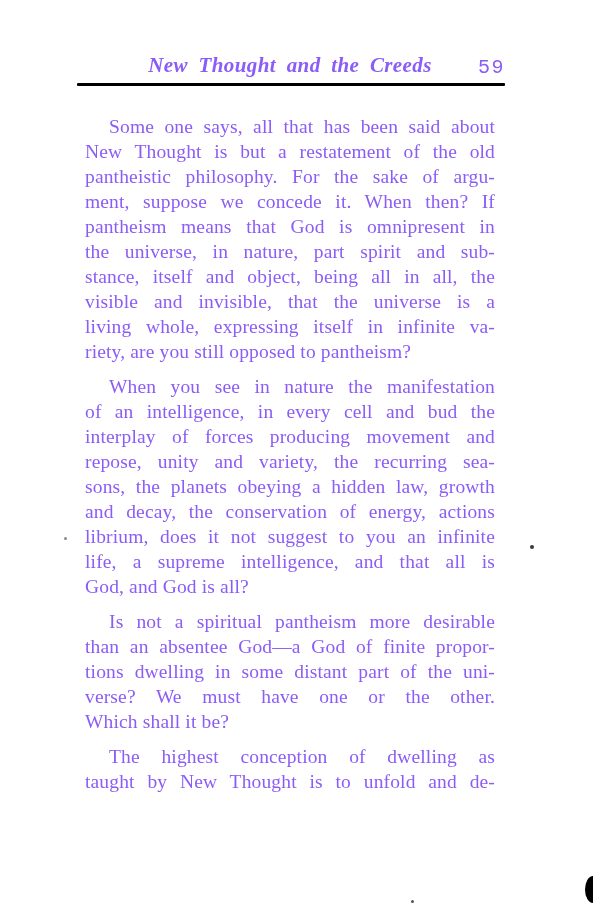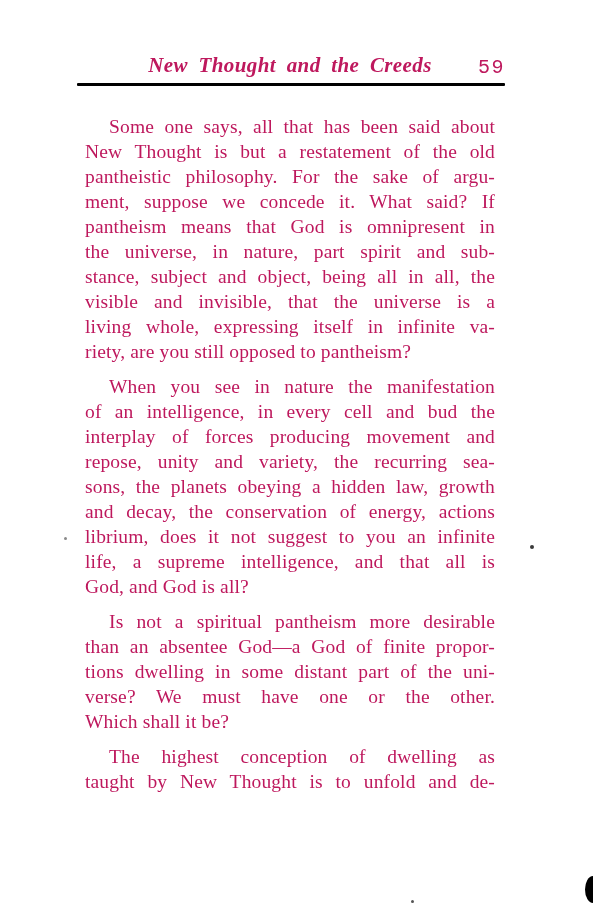--- a/index.html
+++ b/index.html
@@ -7,21 +7,21 @@
     padding: 0;
     background: #ffffff;
   }
   .page {
     position: relative;
     width: 600px;
     height: 917px;
     background: #ffffff;
     overflow: hidden;
     font-family: "Liberation Serif", serif;
-    color: #be185d;
+    color: #8b5cf6;
   }
   .running-header {
     position: absolute;
     left: 75px;
     top: 53px;
     width: 430px;
     height: 27px;
     text-align: center;
   }
   .running-title {
@@ -94,24 +94,24 @@
     <span class="pagenum">59</span>
   </header>
 
   <div class="header-rule"></div>
 
   <main class="page-body" id="body-root">
       <div class="para">
         <div class="ln first">Some one says, all that has been said about</div>
         <div class="ln">New Thought is but a restatement of the old</div>
         <div class="ln">pantheistic philosophy.  For the sake of argu-</div>
-        <div class="ln">ment, suppose we concede it.  What said?  If</div>
+        <div class="ln">ment, suppose we concede it.  When then?  If</div>
         <div class="ln">pantheism means that God is omnipresent in</div>
         <div class="ln">the universe, in nature, part spirit and sub-</div>
-        <div class="ln">stance, subject and object, being all in all, the</div>
+        <div class="ln">stance, itself and object, being all in all, the</div>
         <div class="ln">visible and invisible, that the universe is a</div>
         <div class="ln">living whole, expressing itself in infinite va-</div>
         <div class="ln end">riety, are you still opposed to pantheism?</div>
       </div>
       <div class="para">
         <div class="ln first">When you see in nature the manifestation</div>
         <div class="ln">of an intelligence, in every cell and bud the</div>
         <div class="ln">interplay of forces producing movement and</div>
         <div class="ln">repose, unity and variety, the recurring sea-</div>
         <div class="ln">sons, the planets obeying a hidden law, growth</div>

